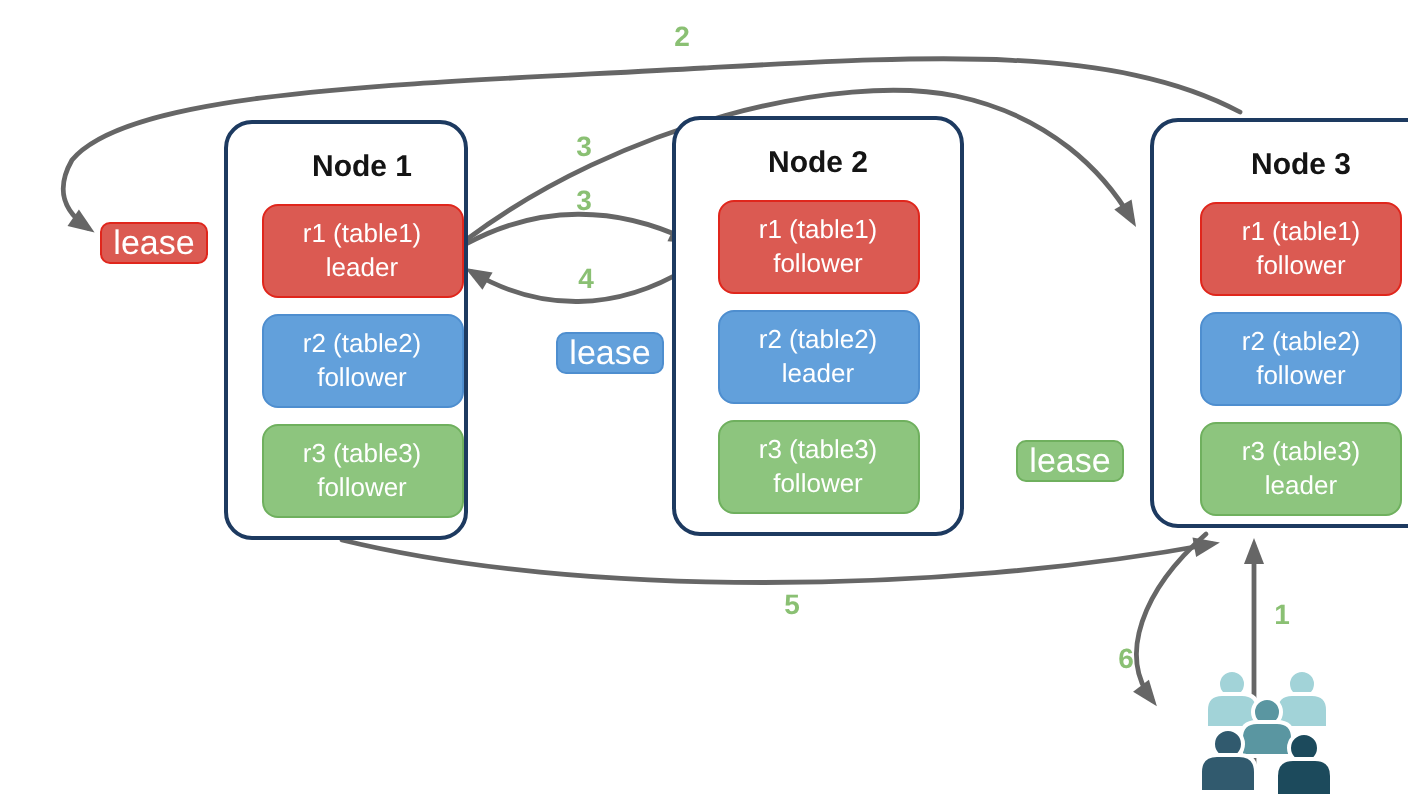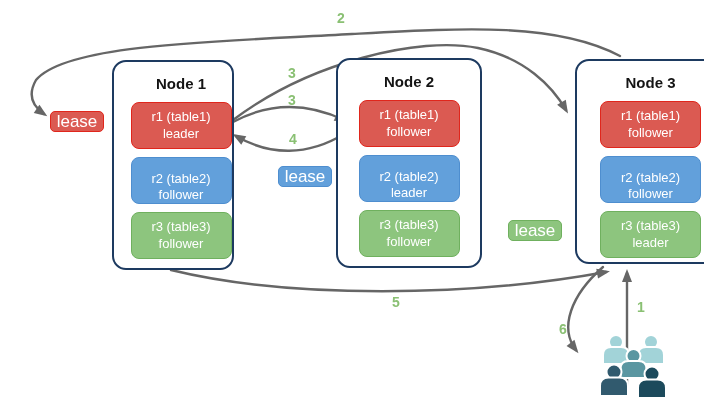--- a/index.html
+++ b/index.html
@@ -28,21 +28,21 @@
     height:24px;line-height:24px;text-align:center;font-weight:bold;
     font-size:15px;color:var(--c-titleText);margin-bottom:6px;
   }
   .replica{
     width:101px;height:47px;margin:0 auto 8px auto;border-radius:8px;
     display:flex;flex-direction:column;align-items:center;justify-content:center;
     color:#fff;font-size:13px;line-height:1.25;box-sizing:border-box;
     border:1.5px solid transparent;text-align:center;
   }
   .replica.red{background:var(--c-red);border-color:var(--c-redBorder);}
-  .replica.blue{background:var(--c-blue);border-color:var(--c-blueBorder);justify-content:flex-end;}
+  .replica.blue{background:var(--c-blue);border-color:var(--c-blueBorder);}
   .replica.green{background:var(--c-green);border-color:var(--c-greenBorder);}
   .lease{
     position:absolute;width:54px;height:21px;border-radius:5px;
     display:flex;align-items:center;justify-content:center;
     color:#fff;font-size:17px;box-sizing:border-box;border:1.5px solid transparent;
   }
   .lease.red{background:var(--c-red);border-color:var(--c-redBorder);}
   .lease.blue{background:var(--c-blue);border-color:var(--c-blueBorder);}
   .lease.green{background:var(--c-green);border-color:var(--c-greenBorder);}
   .step{

